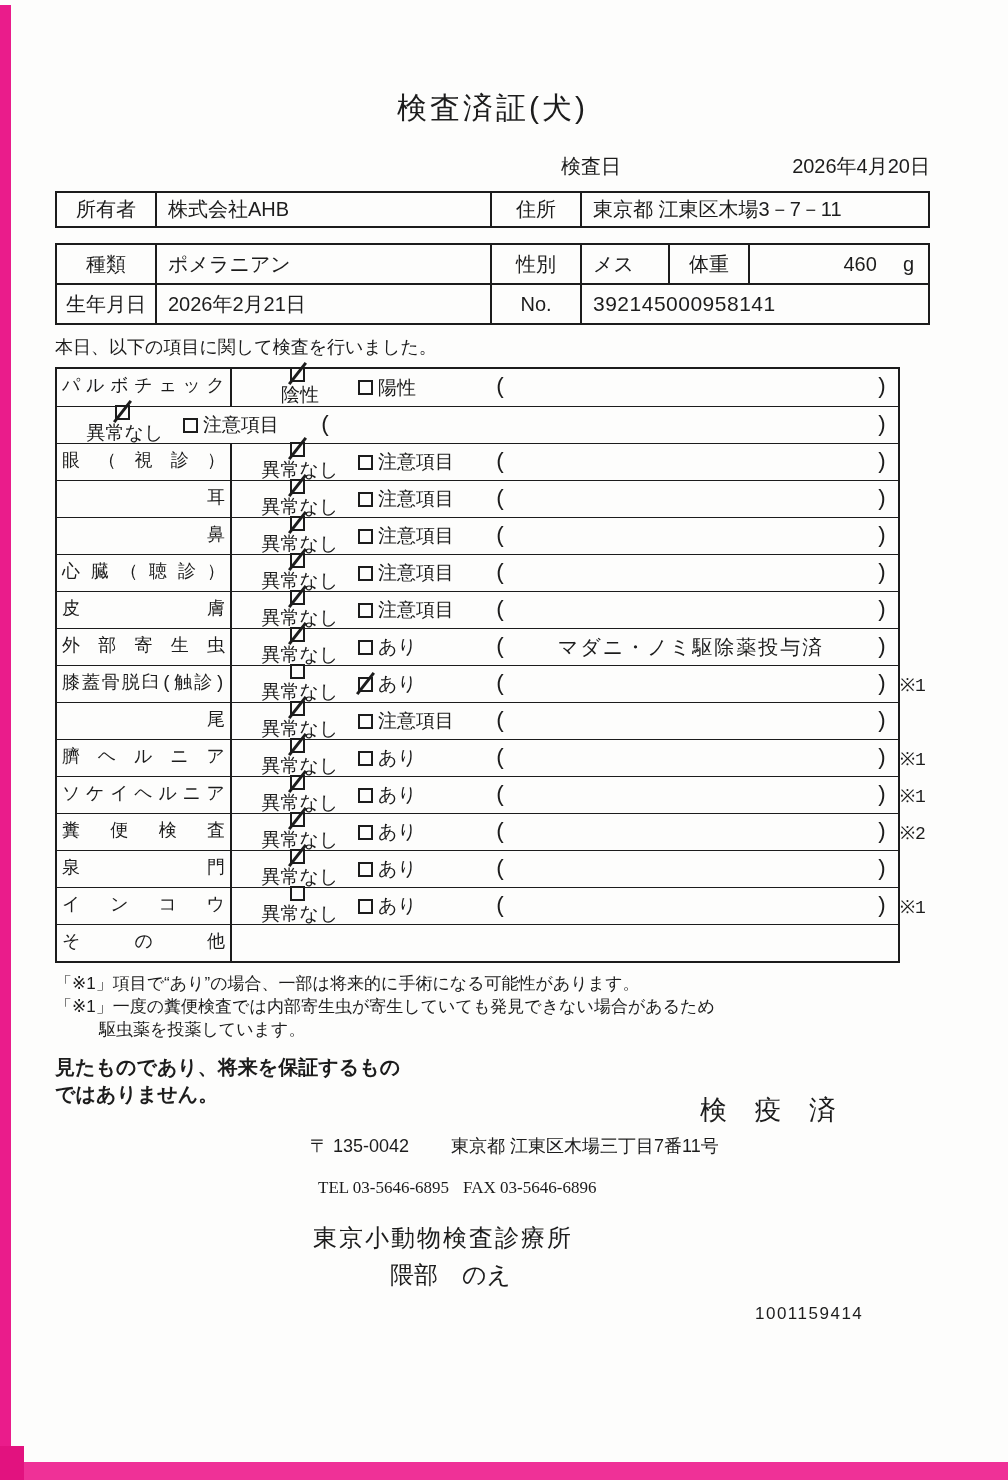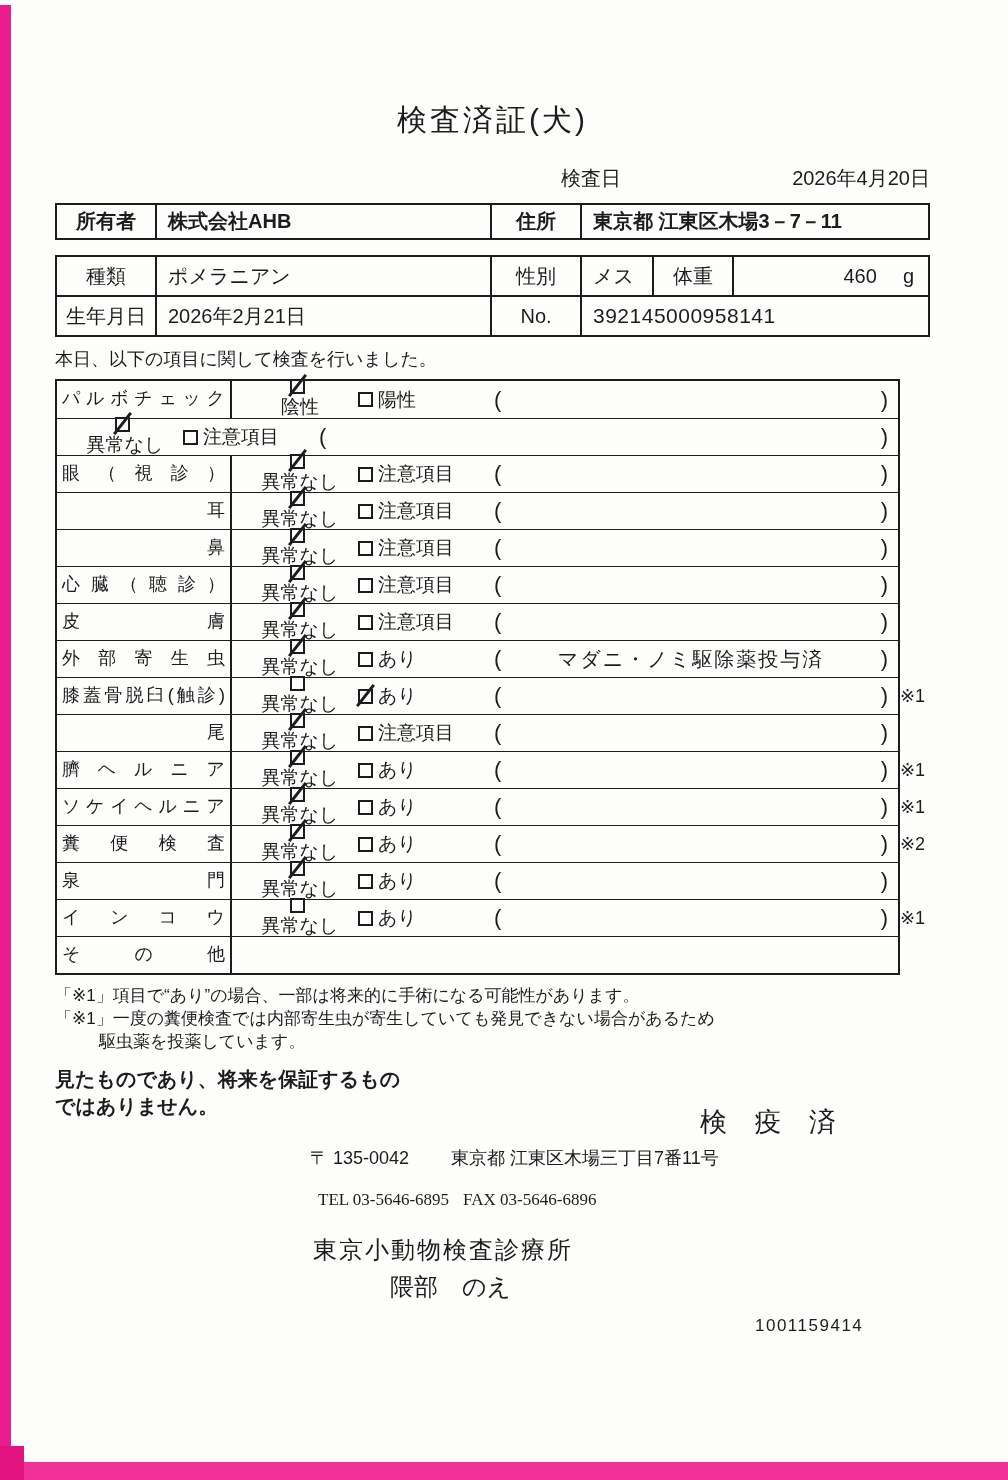--- a/index.html
+++ b/index.html
@@ -11,44 +11,44 @@
     background: #fdfdfc;
     color: #1c1c1c;
     font-family: "Liberation Sans", "DejaVu Sans", sans-serif;
     overflow: hidden;
   }
   
   .scan-left   { position:absolute; left:0; top:5px; bottom:0; width:11px; background:#ea1c8b; }
   .scan-bottom { position:absolute; left:0; right:0; bottom:0; height:18px; background:#ef3197; }
   .scan-corner { position:absolute; left:0; bottom:0; width:24px; height:34px; background:#e2127f; }
 
-  .content { position:absolute; left:55px; top:16px; width:875px; }
+  .content { position:absolute; left:55px; top:4px; width:875px; }
 
   .title { margin-top:84px; text-align:center; font-size:30px; letter-spacing:3px; }
 
   .date-row { display:flex; margin-top:24px; font-size:20px; align-items:baseline; }
   .date-label { margin-left:506px; }
   .date-value { margin-left:auto; }
 
   table { border-collapse:collapse; width:100%; table-layout:fixed; }
   td { border:2px solid #1c1c1c; font-size:20px; padding:0; overflow:hidden; white-space:nowrap; }
-  .t1 { margin-top:11px;font-weight:bold; }
+  .t1 { margin-top:11px; }
   .t1 td { height:35px; }
   .t2 { margin-top:15px; }
   .t2 td { height:40px; }
   td.lbl { text-align:center; }
   td.val { padding-left:11px; }
-  .w100{width:100px;} .w335{width:335px;} .w90{width:90px;} .w85{width:72px;} .w80{width:80px;}
+  .w100{width:100px;} .w335{width:335px;} .w90{width:90px;} .w85{width:88px;} .w80{width:80px;}
   td.weight { text-align:right; padding-right:14px; }
   .unit { display:inline-block; margin-left:26px; }
   .no-val { font-size:21px; letter-spacing:.5px; }
 
   .intro { margin-top:10px; font-size:18px; }
 
-  .cl-table { margin-top:8px; width:845px; border:2px solid #1c1c1c; }
+  .cl-table { margin-top:8px; width:845px; border:2px solid #1c1c1c;font-family:Liberation Mono, monospace; }
   .cl-row { display:flex; align-items:stretch; position:relative; height:37px; }
   .cl-row + .cl-row { border-top:1px solid #1c1c1c; }
   .cl-label {
     width:175px; border-right:2px solid #1c1c1c; padding:0 5px;
     font-size:18px; line-height:35px; white-space:nowrap; overflow:hidden;
     text-align:justify; text-align-last:justify;
   }
   .cl-body { flex:1; position:relative; display:flex; align-items:center; font-size:19px; }
   .opt { display:flex; align-items:center; }
   .opt1 { margin-left:5px; width:121px;flex-direction:column; }

